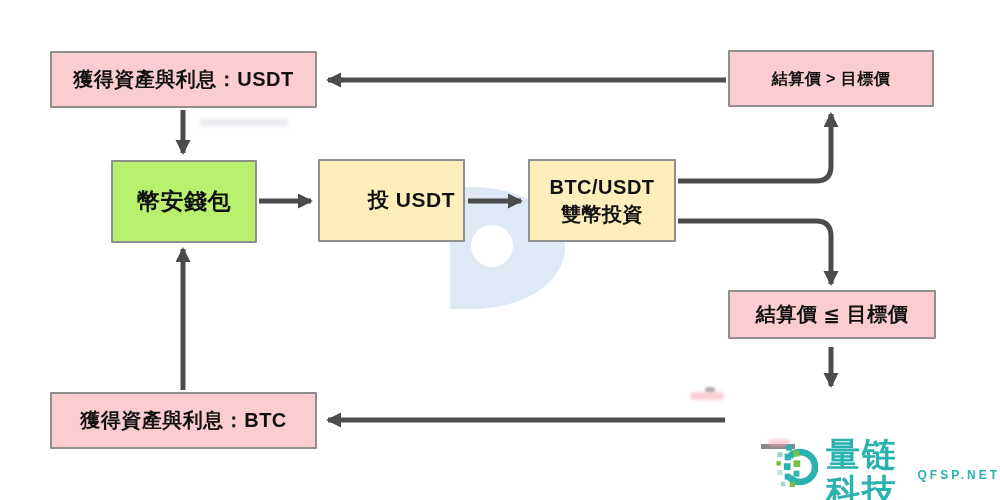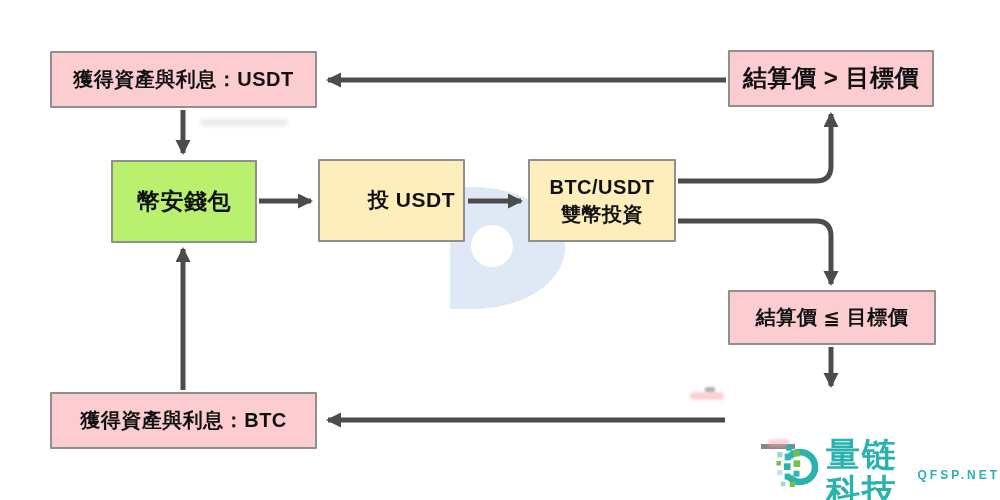--- a/index.html
+++ b/index.html
@@ -48,30 +48,30 @@
       <path d="M678,181 H816 Q831,181 831,166 V114" marker-end="url(#ah)"></path>
       <path d="M678,221 H816 Q831,221 831,236 V284" marker-end="url(#ah)"></path>
       <path d="M831,347 L831,386" marker-end="url(#ah)"></path>
       <path d="M725,420 L328,420" marker-end="url(#ah)"></path>
       <path d="M183,390 L183,249" marker-end="url(#ah)"></path>
     </g>
   </svg>
 
   <div class="node pink" style="left:50px;top:51px;width:267px;height:57px;font-size:20px;">獲得資產與利息：USDT</div>
 
-  <div class="node pink" style="left:728px;top:50px;width:206px;height:57px;font-size:24px;">結算價 &gt; 目標價</div>
+  <div class="node pink" style="left:728px;top:50px;width:206px;height:57px;font-size:16px;">結算價 &gt; 目標價</div>
 
   <div class="node green" style="left:111px;top:160px;width:146px;height:83px;font-size:23px;">幣安錢包</div>
 
   <div class="node yellow" style="left:318px;top:159px;width:147px;height:83px;font-size:21px;padding-left:40px;">投 USDT</div>
 
   <div class="node yellow" style="left:528px;top:159px;width:148px;height:83px;font-size:20px;">BTC/USDT
 雙幣投資</div>
 
-  <div class="node pink" style="left:728px;top:290px;width:208px;height:55px;font-size:20px;">結算價 ≦ 目標價</div>
+  <div class="node pink" style="left:728px;top:290px;width:208px;height:49px;font-size:20px;">結算價 ≦ 目標價</div>
 
 
   <div class="node pink" style="left:50px;top:392px;width:267px;height:57px;font-size:20px;">獲得資產與利息：BTC</div>
 
   <div id="logo">
     <svg width="58" height="62" viewBox="0 0 58 62">
       <circle cx="34" cy="31" r="20" fill="none" stroke="#2ab3ae" stroke-width="9" stroke-dasharray="94 32" transform="rotate(-134 34 31)"></circle>
       <g>
         <rect x="15" y="1" width="8" height="8" fill="#2ab3ae"></rect>
         <rect x="3" y="11" width="7" height="7" fill="#9fd4cf"></rect>

